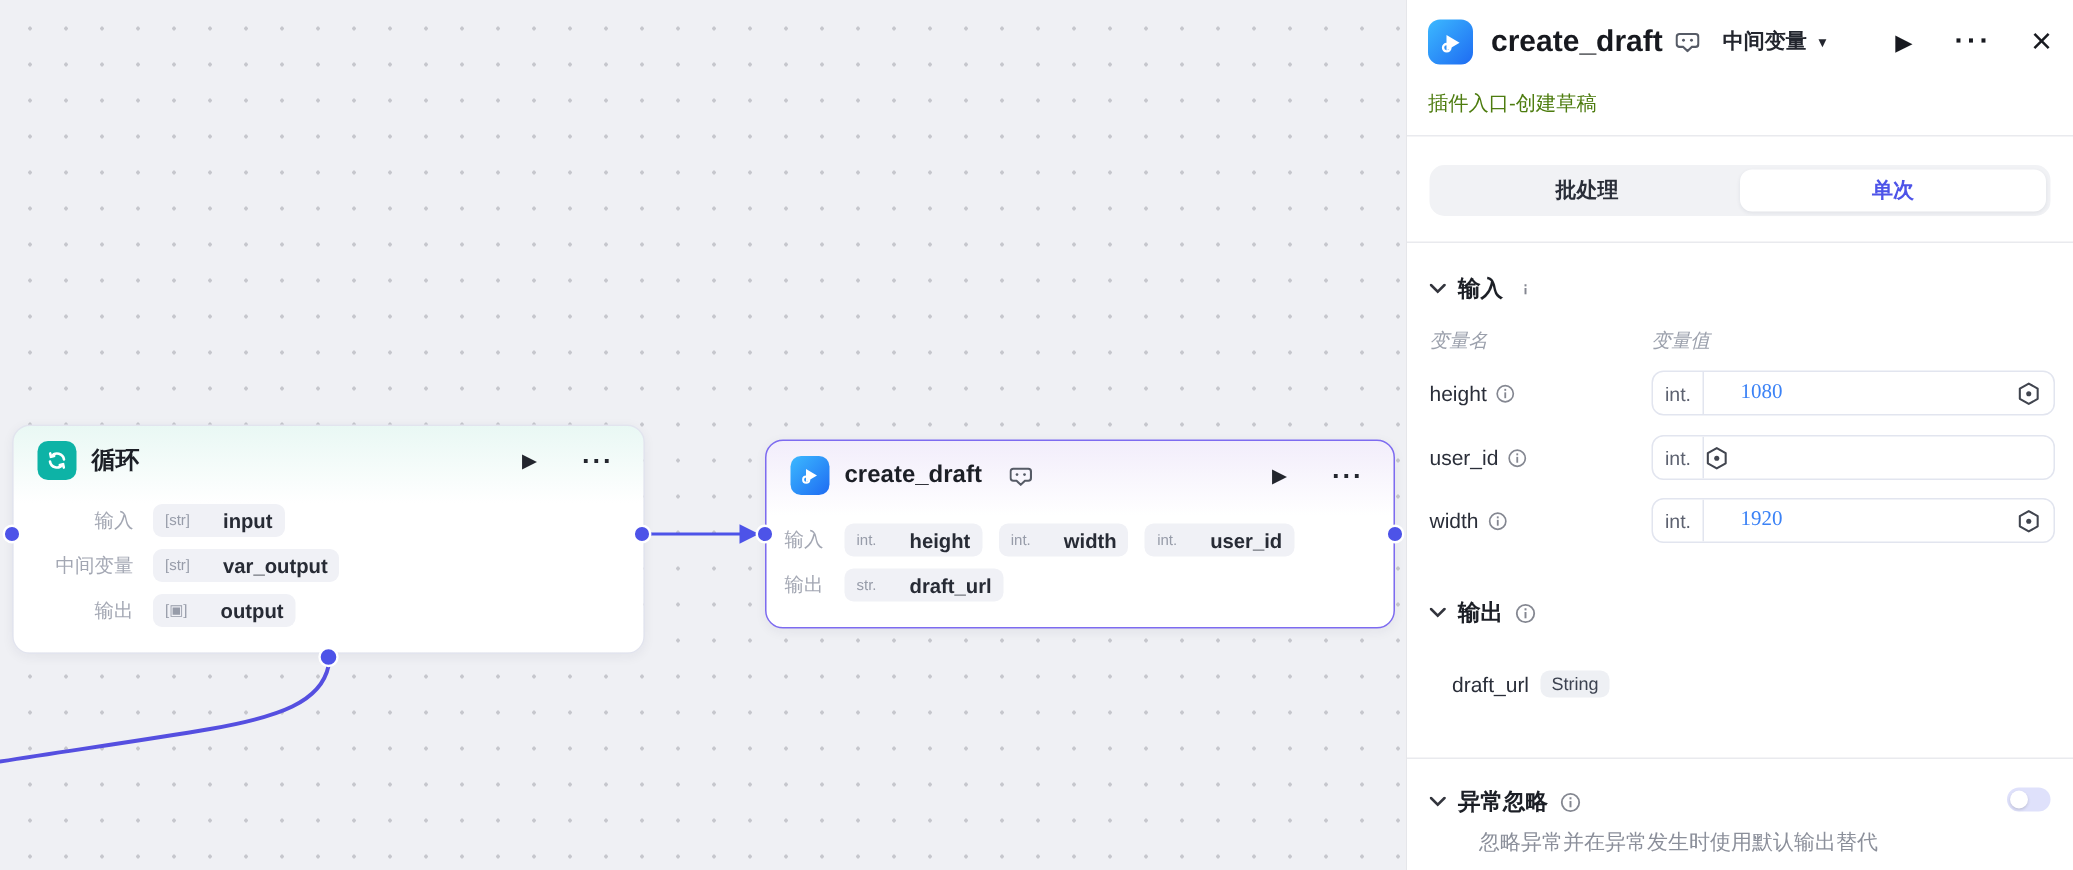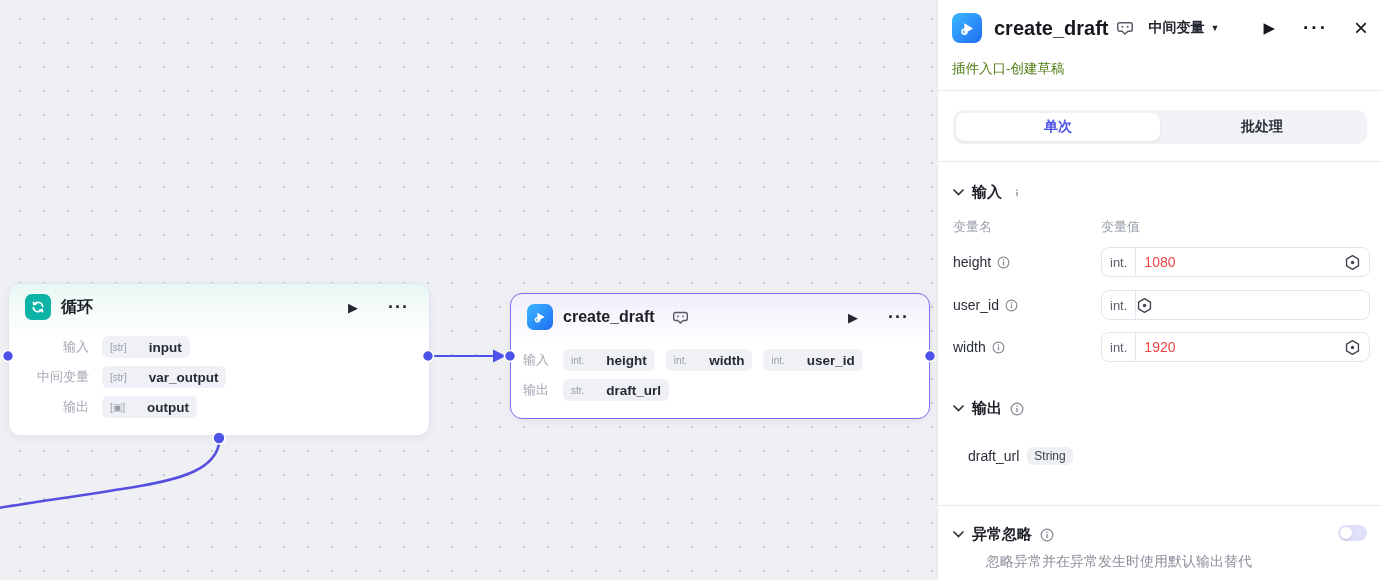--- a/index.html
+++ b/index.html
@@ -66,32 +66,32 @@
   .hr { position:absolute; left:0; right:0; height:1px; background:#e9eaee; }
   .hr1 { top:90px; } .hr2 { top:161px; } .hr3 { top:505px; }
   .tabbar { position:absolute; top:110px; left:15px; right:15px; height:34px;
             background:#f1f2f5; border-radius:10px; display:flex; padding:3px; }
   .tab { flex:1; display:flex; align-items:center; justify-content:center;
          font-size:14px; font-weight:bold; border-radius:8px; cursor:pointer; color:#2a2e39; }
   .tab.active { background:#fff; color:#4d53e8; box-shadow:0 1px 3px rgba(30,34,60,.08); }
   .sec-head { position:absolute; left:15px; display:flex; align-items:center; gap:8px; }
   .sec-title { font-size:15px; font-weight:bold; color:#1c1f26; }
   .cols { position:absolute; top:218px; left:15px; right:12px; display:flex;
-          font-size:13px; color:#9ba0ac; }
+          font-size:13px; color:#9ba0ac;font-style:italic; }
   .col-name { width:148px; }
   .vrow { position:absolute; left:15px; right:12px; height:30px; display:flex; align-items:center; }
   .vrow-name { width:148px; display:flex; align-items:center; gap:6px;
                font-size:14px; color:#2a2e39; flex:none; }
   .vbox { flex:1; height:30px; border:1px solid #e2e5ef; border-radius:8px;
           display:flex; align-items:center; background:#fff; overflow:hidden; }
   .vtype { font-size:13px; color:#5d6270; padding:0 8px; border-right:1px solid #e2e5ef;
            height:100%; display:flex; align-items:center; flex:none; }
   .vinput { flex:1; border:none; outline:none; background:transparent;
-            font-size:14px; color:#ef4444; padding:0 8px; min-width:0;
-            font-family:Liberation Sans, sans-serif; }
+            font-size:14px; color:#3b82f6; padding:0 8px; min-width:0;
+            font-family:Liberation Serif, serif;margin-left:16px; }
   .vinput::placeholder { color:#bcc0cc; }
   .vref { flex:none; margin-right:8px; display:flex; cursor:pointer; }
   .outrow { position:absolute; top:447px; left:30px; display:flex; align-items:center; gap:8px; }
   .outname { font-size:14px; color:#2a2e39; }
   .outtype { background:#eef0f4; border-radius:6px; padding:2px 7px; font-size:12px; color:#3c4250; }
   .toggle { position:absolute; right:15px; top:525px; width:29px; height:16px;
             border-radius:8px; background:#dfe1fb; cursor:pointer; }
   .toggle .knob { position:absolute; left:2px; top:2px; width:12px; height:12px;
                   border-radius:50%; background:#fff; box-shadow:0 1px 2px rgba(0,0,0,.15); }
   .p-desc { position:absolute; top:553px; left:14px; font-size:14px; color:#8b8f9a;margin-left:34px; }
@@ -229,22 +229,22 @@
         <span class="p-play">▶</span>
         <span class="p-more">···</span>
         <span class="p-close">×</span>
       </span>
     </div>
 
     <div class="p-sub">插件入口-创建草稿</div>
     <div class="hr hr1"></div>
 
     <div class="tabbar">
+      <div class="tab">批处理</div>
       <div class="tab active">单次</div>
-      <div class="tab">批处理</div>
     </div>
     <div class="hr hr2"></div>
 
     <div class="sec-head" style="top:183px;">
       <svg width="11" height="7" viewBox="0 0 11 7">
           <polyline points="1,1 5.5,5.5 10,1" fill="none" stroke="#33353d" stroke-width="1.7" stroke-linecap="round"></polyline>
         </svg>
       <span class="sec-title">输入</span>
       <span class="iicon">
         <svg width="14" height="14" viewBox="0 0 14 14">

